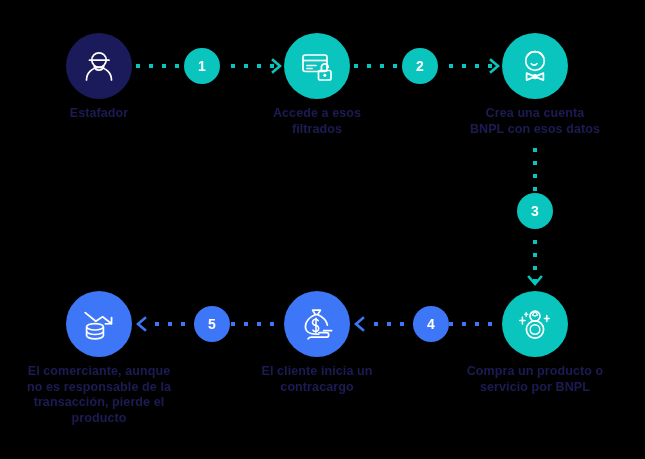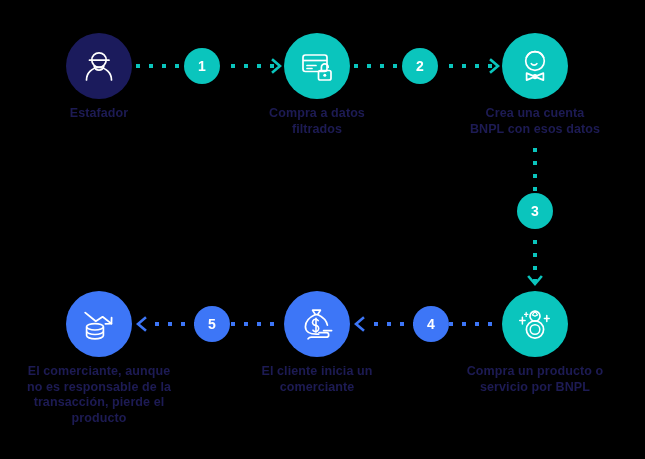--- a/index.html
+++ b/index.html
@@ -235,21 +235,21 @@
           <rect x="5" y="8" width="24" height="16.5" rx="2.4" fill="none" stroke="#ffffff" stroke-width="1.7"></rect>
           <line x1="5" y1="13.5" x2="29" y2="13.5" stroke="#ffffff" stroke-width="1.7"></line>
           <line x1="9" y1="18.5" x2="18" y2="18.5" stroke="#ffffff" stroke-width="1.7" stroke-linecap="round"></line>
           <line x1="9" y1="21.5" x2="14" y2="21.5" stroke="#ffffff" stroke-width="1.7" stroke-linecap="round"></line>
           <rect x="20.5" y="23.5" width="12.5" height="9.5" rx="1.8" fill="none" stroke="#ffffff" stroke-width="1.7"></rect>
           <path d="M23.4 23.5 v-3.2 a3.4 3.4 0 0 1 6.8 0" fill="none" stroke="#ffffff" stroke-width="1.7" stroke-linecap="round"></path>
           <circle cx="26.8" cy="28.2" r="1.5" fill="#ffffff"></circle>
         </svg>
       </span>
     </div>
-    <div class="node-label">Compra a datos
+    <div class="node-label">Accede a esos
 filtrados</div>
   </div>
 
   <div class="node" style="left:535px; top:66px;">
     <div class="circle c-teal">
       <span>
         <svg class="glyph" width="38" height="38" viewBox="0 0 38 38">
           <circle cx="19" cy="14" r="9.3" fill="none" stroke="#ffffff" stroke-width="1.7"></circle>
           <path d="M10.4 10.4 a9.3 9.3 0 0 1 17.2 0" fill="none" stroke="#ffffff" stroke-width="1.7" stroke-linecap="round"></path>
           <path d="M15.3 16.6 a3.3 3.3 0 0 0 5.6 0" fill="none" stroke="#ffffff" stroke-width="1.7" stroke-linecap="round"></path>
@@ -289,21 +289,21 @@
           <path d="M17.4 9.6 C10.8 12.6 7.4 17.4 7.4 21.8 C7.4 26.4 11.8 29.2 18.5 29.2 C19.3 29.2 20 29.2 20.7 29.1" fill="none" stroke="#ffffff" stroke-width="1.7" stroke-linecap="round"></path>
           <path d="M19.6 9.6 C25.2 12.2 28.6 16.2 29.4 20.2" fill="none" stroke="#ffffff" stroke-width="1.7" stroke-linecap="round"></path>
           <path d="M20.2 15.6 a3.1 3.1 0 1 0 -2.6 4.8 a3.1 3.1 0 1 1 -2.6 4.8" fill="none" stroke="#ffffff" stroke-width="1.6" stroke-linecap="round"></path>
           <line x1="18" y1="13.4" x2="18" y2="27" stroke="#ffffff" stroke-width="1.6" stroke-linecap="round"></line>
           <path d="M21 27.6 L28.4 27.6 a2.3 2.3 0 0 1 0 4.6 L13.4 32.2 a4 4 0 0 0 -3.3 1.6" fill="none" stroke="#ffffff" stroke-width="1.7" stroke-linecap="round" stroke-linejoin="round"></path>
           <path d="M33.6 25.6 L25.6 25.6" fill="none" stroke="#ffffff" stroke-width="1.7" stroke-linecap="round"></path>
         </svg>
       </span>
     </div>
     <div class="node-label">El cliente inicia un
-comerciante</div>
+contracargo</div>
   </div>
 
   <div class="node" style="left:99px; top:324px;">
     <div class="circle c-blue">
       <span>
         <svg class="glyph" width="38" height="38" viewBox="0 0 38 38">
           <path d="M5.2 7.6 L15.8 16.2 L22.6 11.8 L31.4 18.6" fill="none" stroke="#ffffff" stroke-width="1.8" stroke-linecap="round" stroke-linejoin="round"></path>
           <path d="M31.4 18.6 L31.6 12.6 M31.4 18.6 L25.4 18.8" fill="none" stroke="#ffffff" stroke-width="1.8" stroke-linecap="round" stroke-linejoin="round"></path>
           <ellipse cx="15" cy="21.8" rx="8.4" ry="3.2" fill="none" stroke="#ffffff" stroke-width="1.7"></ellipse>
           <path d="M6.6 21.8 L6.6 30.6 a8.4 3.2 0 0 0 16.8 0 L23.4 21.8" fill="none" stroke="#ffffff" stroke-width="1.7" stroke-linejoin="round"></path>

